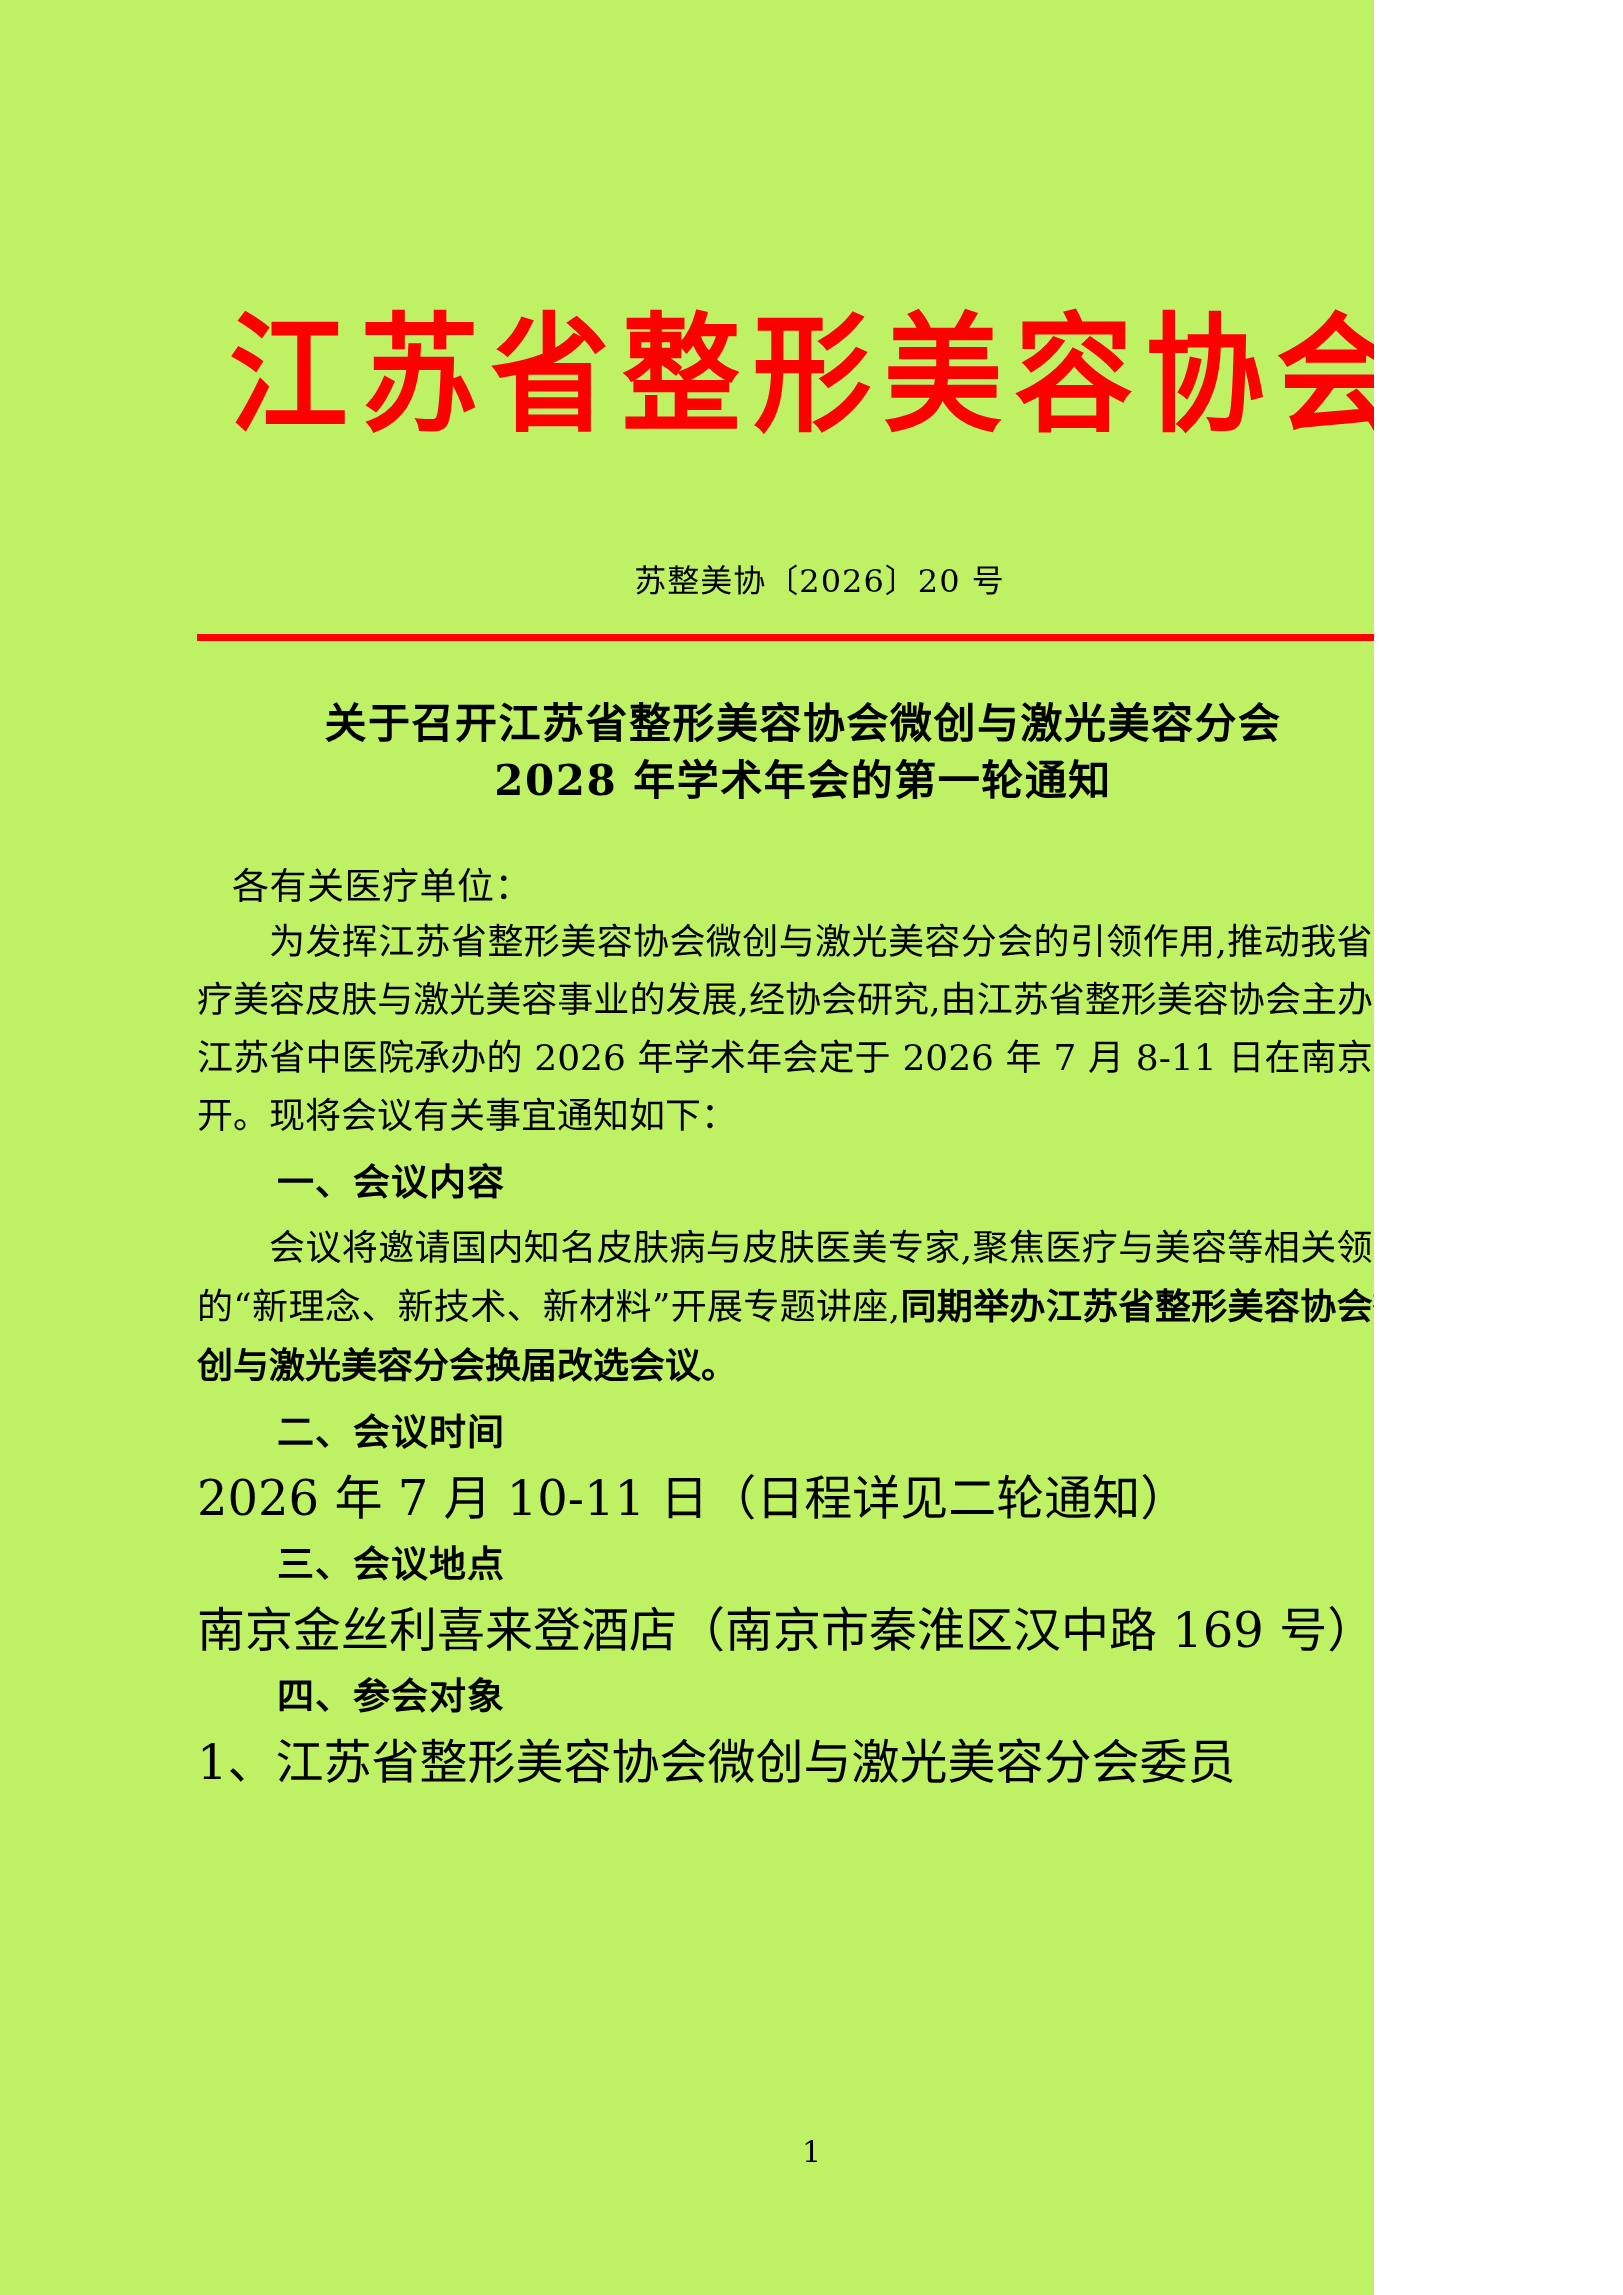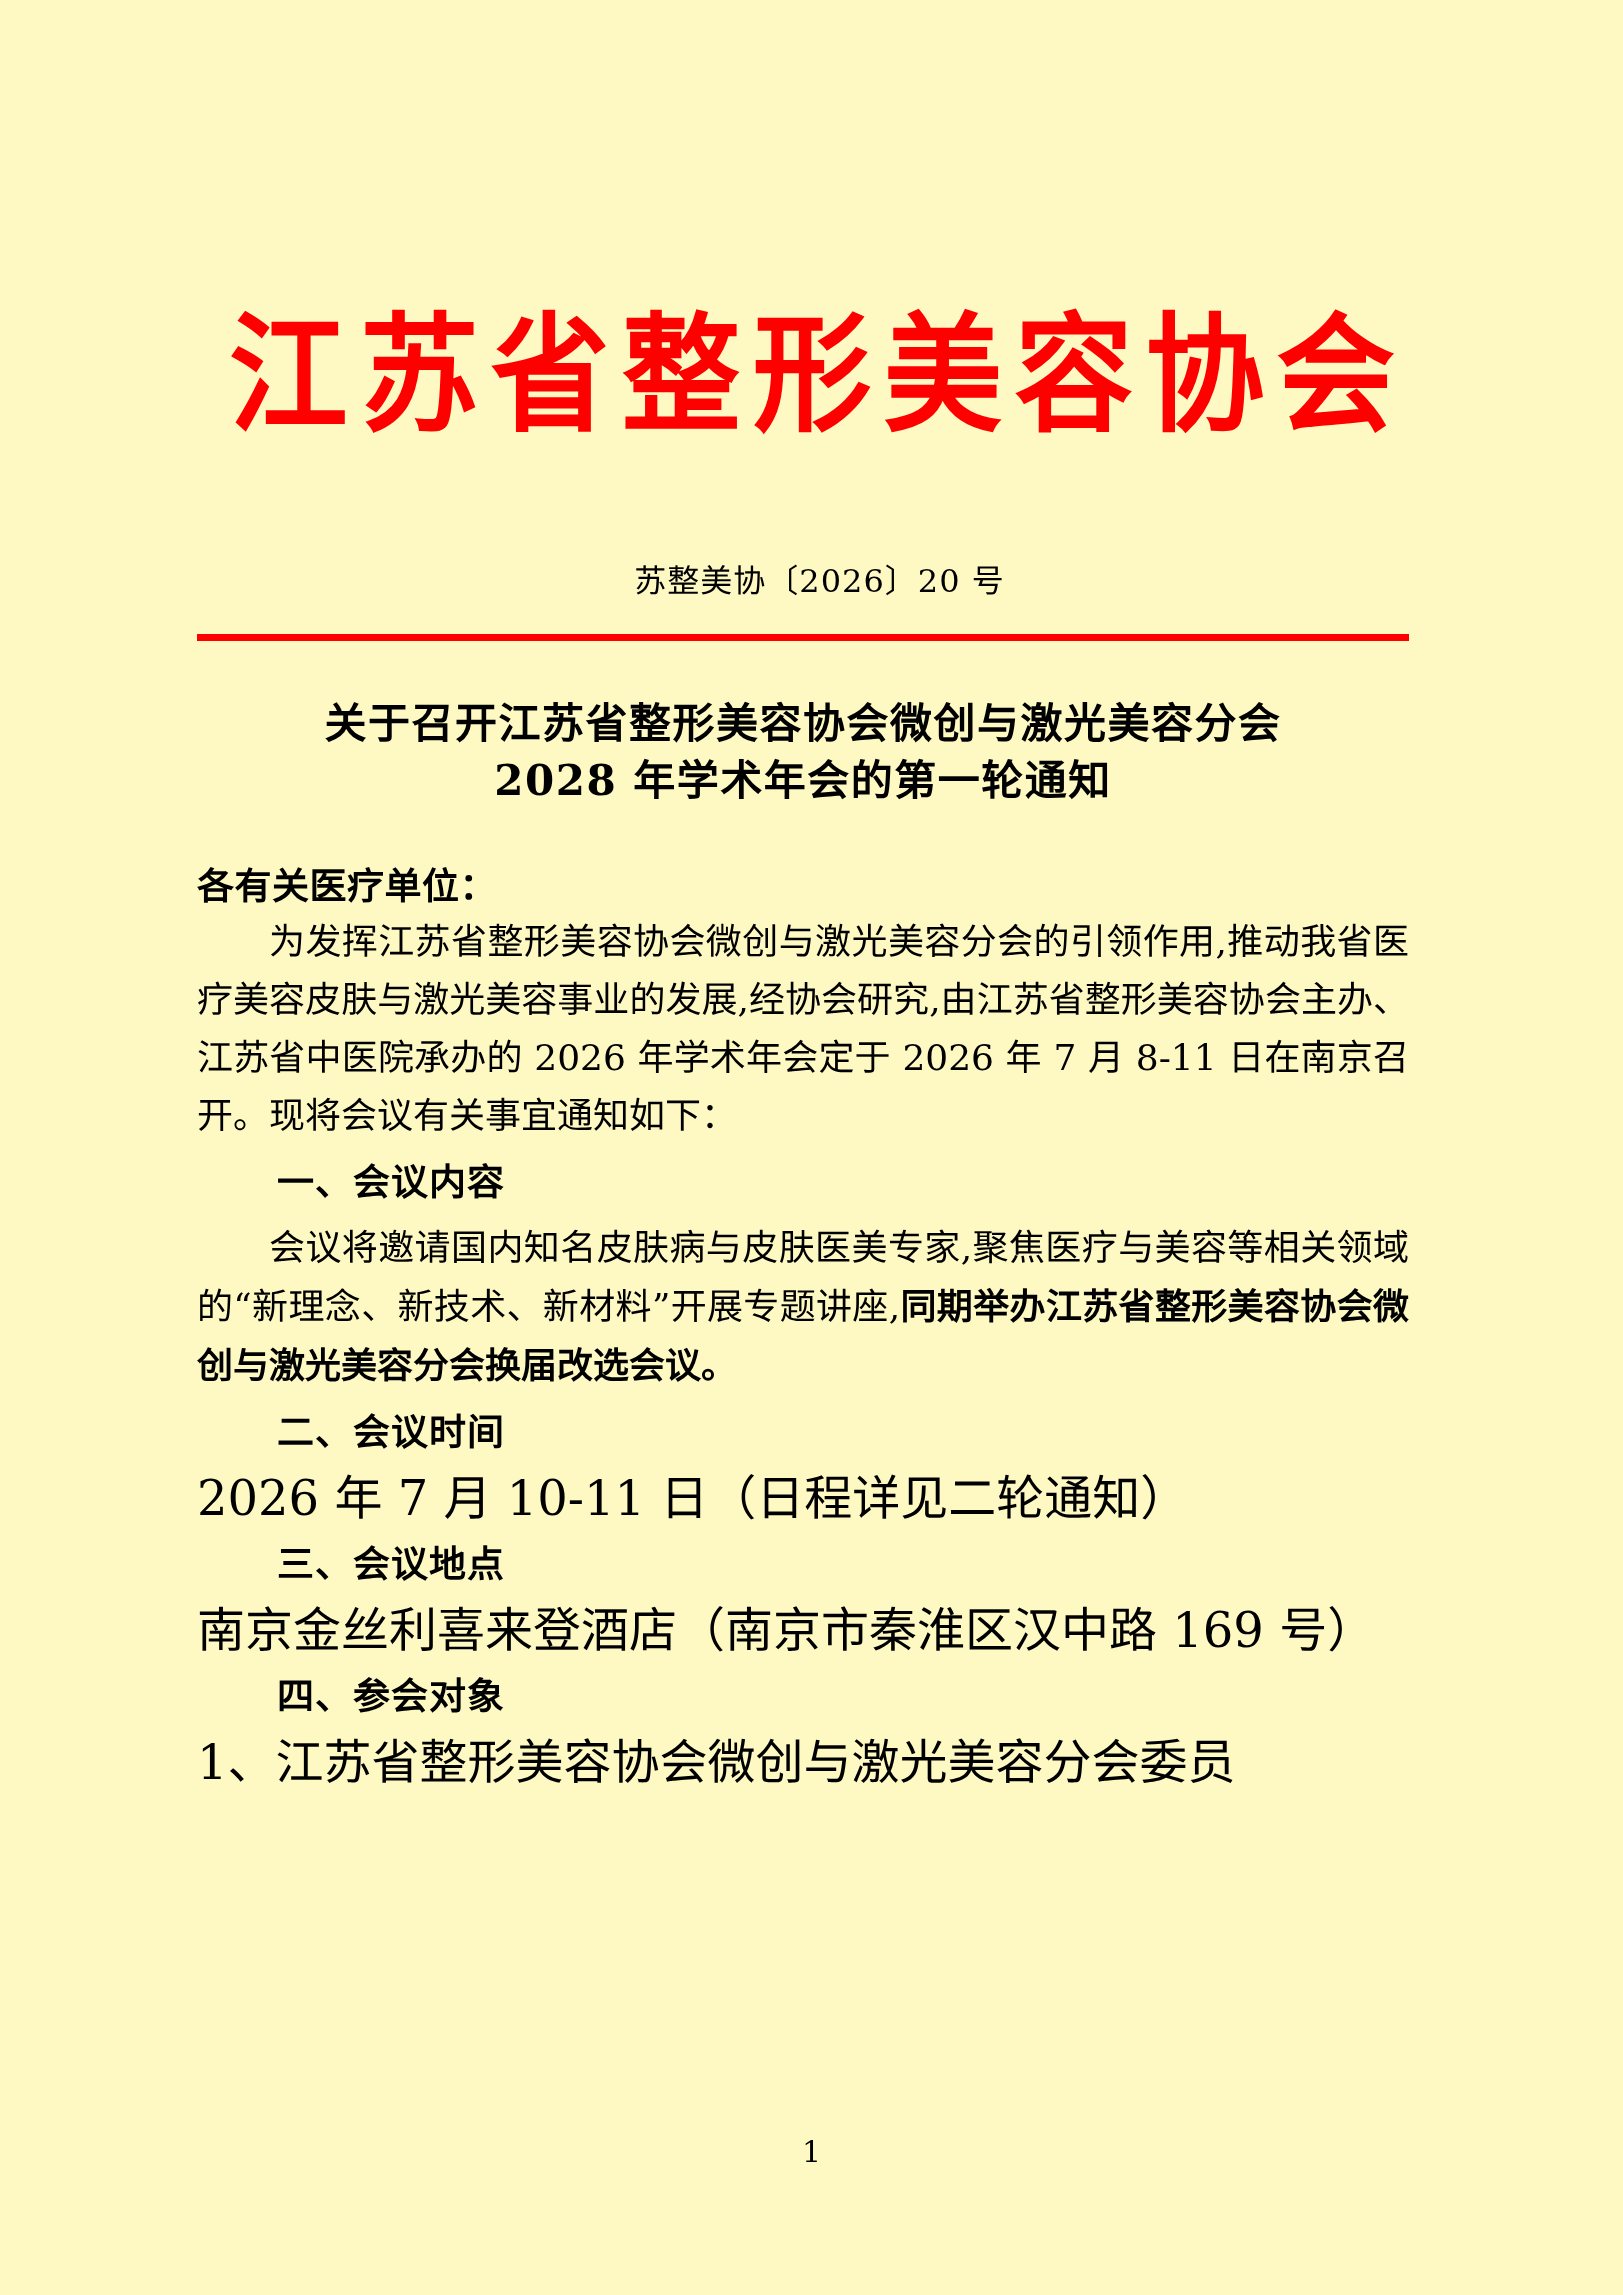--- a/index.html
+++ b/index.html
@@ -7,23 +7,23 @@
     margin: 0;
     padding: 0;
     background: #ffffff;
   }
   body {
     font-family: "DejaVu Serif", "Liberation Serif", serif;
     color: #000000;
   }
   .page {
     position: relative;
-    width: 1623px;
+    width: 1374px;
     height: 2295px;
-    background: #fef9c3;
+    background: #bef264;
     box-sizing: border-box;
     overflow: hidden;
   }
 
   
   .letterhead {
     position: absolute;
     left: 0;
     top: 307px;
     width: 1623px;
@@ -86,24 +86,25 @@
   }
   .doc-title .title-line {
     display: block;
     white-space: nowrap;
   }
 
   
   .salutation {
     margin-top: 51px;
     font-family: "DejaVu Serif", "Liberation Serif", serif;
-    font-weight: 700;
+    font-weight: 400;
     font-size: 37px;
     line-height: 53px;
     letter-spacing: 0.5px;
+    margin-left: 35px;
   }
 
   
   .para {
     font-family: "DejaVu Serif", "Liberation Serif", serif;
     font-size: 36px;
     line-height: 58px;
     letter-spacing: 0px;
     text-align: justify;
     text-justify: inter-ideograph;

